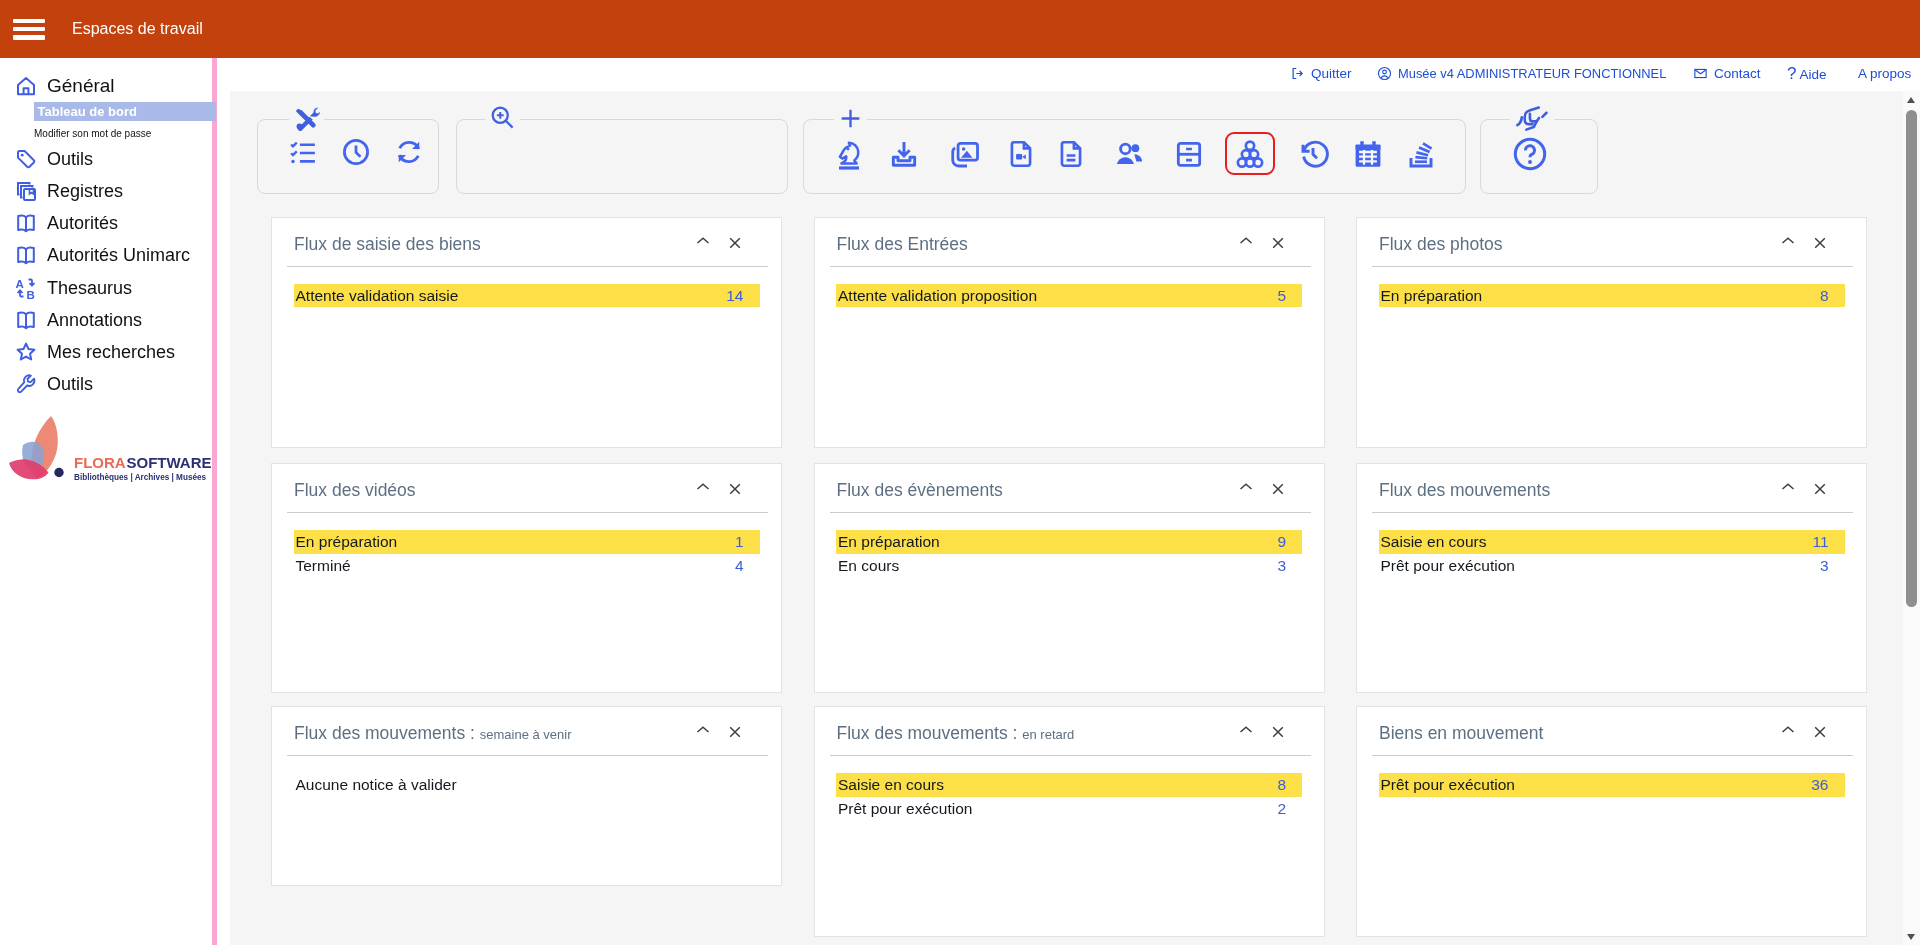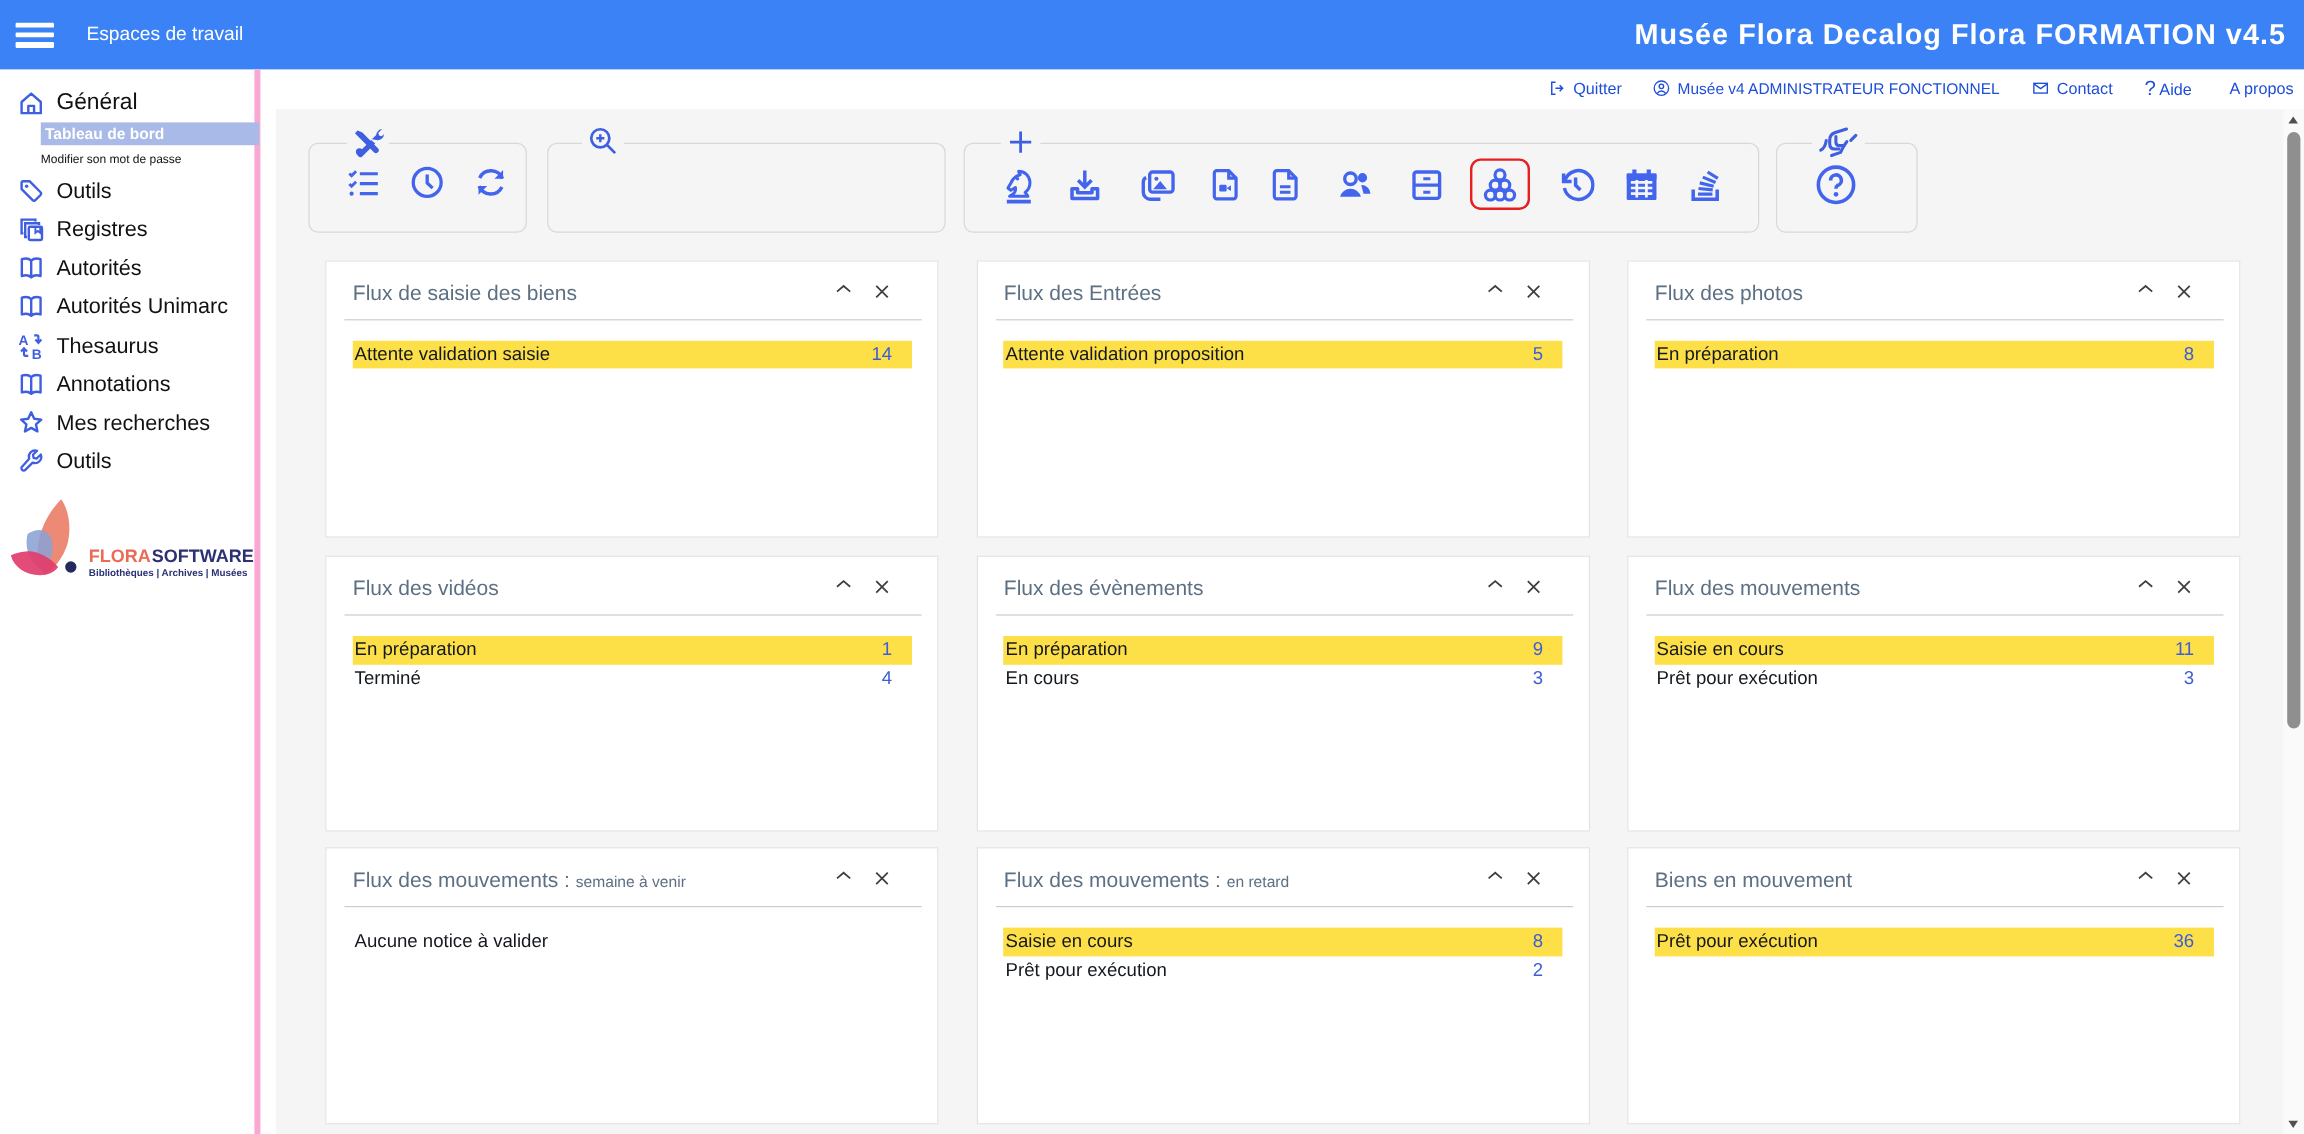--- a/index.html
+++ b/index.html
@@ -1,19 +1,19 @@
 <!DOCTYPE html>
 <html><head>
 <meta charset="utf-8">
 <style>
   * { margin:0; padding:0; box-sizing:border-box; }
   html,body { width:1920px; height:945px; overflow:hidden; background:#fff;
     font-family:"Liberation Sans", sans-serif; }
   
-  #topbar { position:absolute; left:0; top:0; width:1920px; height:58px; background:#3b82f6; }
+  #topbar { position:absolute; left:0; top:0; width:1920px; height:58px; background:#c2410c; }
   #burger div { position:absolute; left:13px; width:32px; height:4.6px; background:#fff; border-radius:1px; }
   #wsname { position:absolute; left:72px; top:0; height:58px; line-height:58px; color:#fff; font-size:16px; }
   #apptitle { position:absolute; right:15px; top:0; height:58px; line-height:60px; color:#fff;
     font-size:24px; font-weight:bold; letter-spacing:0.85px; }
   
   #linkrow { position:absolute; left:217px; top:58px; width:1703px; height:33px; background:#fff; }
   .tlink { position:absolute; top:0; height:33px; line-height:32px; color:#1d4ed8; font-size:13.5px; white-space:nowrap; }
   .tlink svg { vertical-align:-3px; margin-right:6px; }
   
   #sidebar { position:absolute; left:0; top:58px; width:217px; height:887px; background:#fff;
@@ -200,21 +200,20 @@
 </defs>
   </svg>
 
 <div id="topbar">
   <div id="burger">
     <div style="top:18.5px"></div>
     <div style="top:26.7px"></div>
     <div style="top:35px"></div>
   </div>
   <div id="wsname">Espaces de travail</div>
-  <div id="apptitle">Musée Flora Decalog Flora FORMATION v4.5</div>
 </div>
 
 <div id="linkrow">
   <div class="tlink" style="left:1073px"><svg width="15" height="15">
         <use href="#s-exit"></use>
       </svg>Quitter</div>
   <div class="tlink" style="left:1160px"><svg width="15" height="15">
         <use href="#s-person"></use>
       </svg><span style="font-size:12.9px">Musée v4 ADMINISTRATEUR FONCTIONNEL</span></div>
   <div class="tlink" style="left:1476px"><svg width="15" height="15">
@@ -463,21 +462,21 @@
   <svg class="cbtn" style="right:39px" width="14" height="14">
       <use href="#xx"></use>
     </svg>
   <div class="csep"></div>
   <div class="crows">
     <div class="crow odd">Saisie en cours<span class="cnt">11</span></div>
     <div class="crow">Prêt pour exécution<span class="cnt">3</span></div>
   </div>
 </div>
 
-<div class="card" style="left:271px; top:706px; height:231px;">
+<div class="card" style="left:271px; top:706px; height:180px;">
   <div class="chead">Flux des mouvements : <span class="sub">semaine à venir</span></div>
   <svg class="cbtn" style="right:70px" width="16" height="10">
       <use href="#chev"></use>
     </svg>
   <svg class="cbtn" style="right:39px" width="14" height="14">
       <use href="#xx"></use>
     </svg>
   <div class="csep"></div>
   <div class="crows">
     <div class="crow">Aucune notice à valider</div>

